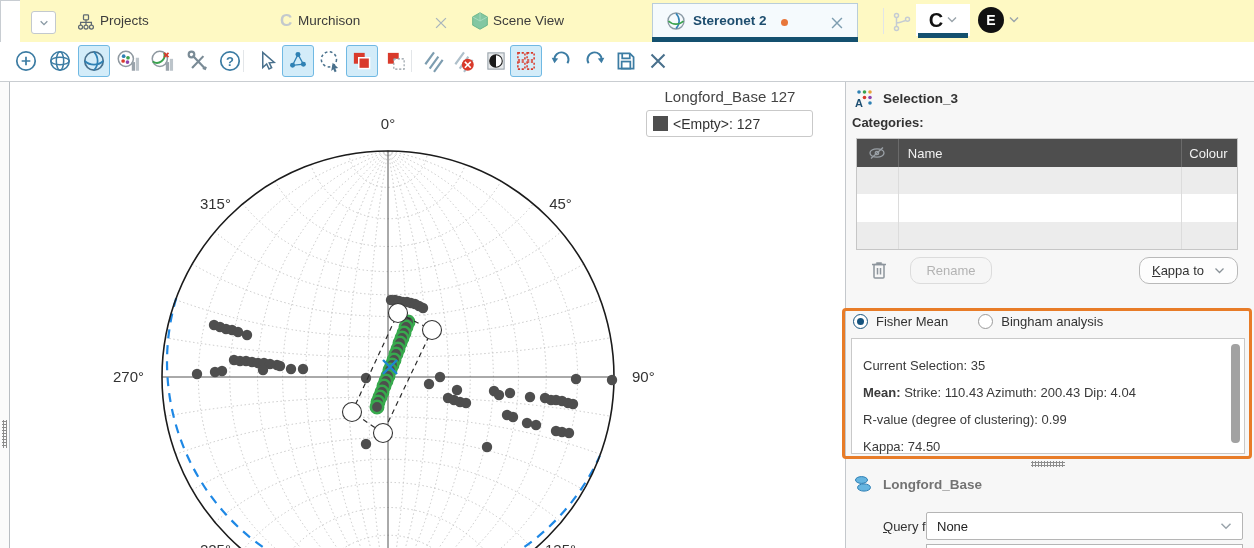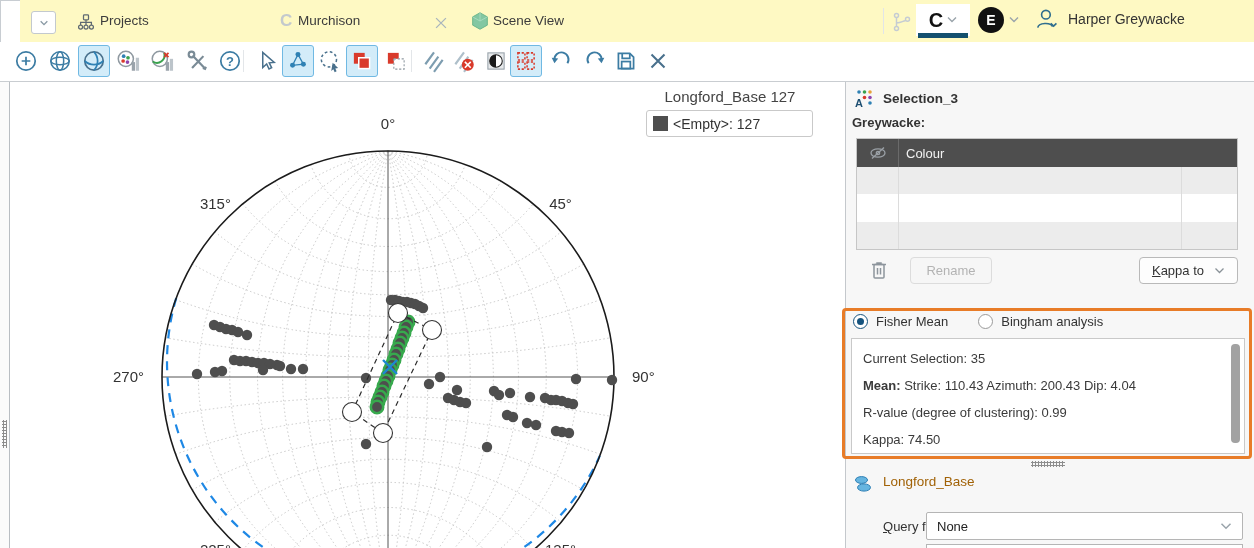--- a/index.html
+++ b/index.html
@@ -71,38 +71,38 @@
   .thead { display:flex; height:28px; background:#4e4e4e; color:#f2f2f2; align-items:center; }
   .th { padding-left:9px; border-right:1px solid #6a6a6a; height:100%; display:flex; align-items:center; }
   .th-eye { width:42px; justify-content:center; padding-left:0; }
   .th-name { width:285px; }
   .th-col { width:55px; border-right:none; padding-left:7px; }
   .trow { display:flex; height:27.3px; }
   .trow:nth-child(even) { background:#ececec; }
   .td { border-right:1px solid #dcdcdc; height:100%; }
   .td-eye { width:42px; } .td-name { width:285px; } .td-col { width:55px; border-right:none; }
   .trash-btn { position:absolute; left:20px; top:174px; width:26px; height:27px; display:flex; align-items:center; justify-content:center; }
-  .btn { position:absolute; height:27px; border-radius:4px; display:flex; align-items:center; justify-content:center; font-size:13px; }
+  .btn { position:absolute; height:27px; border-radius:10px; display:flex; align-items:center; justify-content:center; font-size:13px; }
   .rename-btn { left:64px; top:175px; width:82px; background:#f6f6f6; border:1px solid #dcdcdc; color:#b3b3b3; }
   .assign-btn { left:293px; top:175px; width:99px; background:#fdfdfd; border:1px solid #b9b9b9; color:#333; gap:10px; }
   .accel::first-letter { text-decoration:underline; }
   .radio-row { position:absolute; top:232px; left:7px; display:flex; align-items:center; gap:8px; }
   .radio { width:15px; height:15px; border-radius:50%; border:1.5px solid #9a9a9a; background:#fff; position:relative; flex:0 0 15px; }
   .radio.checked { border-color:#15537e; }
   .radio.checked::after { content:""; position:absolute; left:2.5px; top:2.5px; width:7px; height:7px;
     border-radius:50%; background:#15537e; }
   .radio-label { color:#333; margin-right:22px; }
   .stats-box { position:absolute; left:5px; top:256px; width:394px; height:116px; background:#fff;
-    border:1px solid #c9c9c9; padding:9px 24px 0 11px; }
+    border:1px solid #c9c9c9; padding:16px 24px 0 11px; }
   .stat-line { height:27px; line-height:22px; color:#3a3a3a; white-space:nowrap; }
   .scroll-thumb { position:absolute; right:4px; top:5px; width:9px; height:99px; border-radius:4px; background:#a2a2a2; }
   .hgrip { position:absolute; left:185px; top:379px; width:34px; height:6px;
     background-image:radial-gradient(#8d8d8d 1px, transparent 1.1px); background-size:3px 3px; }
-  .lf-head { position:absolute; left:7px; top:392px; display:flex; align-items:flex-start; gap:10px;
-    font-size:13.5px; font-weight:normal; color:#a16207; }
+  .lf-head { position:absolute; left:7px; top:392px; display:flex; align-items:center; gap:10px;
+    font-size:13.5px; font-weight:bold; color:#737373; }
   .qf-label { position:absolute; left:6px; top:437px; color:#333;margin-left:31px; }
   .combo { position:absolute; left:80px; top:430px; width:317px; height:28px; background:#fff;
     border:1px solid #b5b5b5; border-radius:2px; display:flex; align-items:center; padding:0 10px; justify-content:space-between; }
   .combo-val { color:#222; }
   .partial-box { position:absolute; left:80px; top:462px; width:317px; height:10px; background:#fff;
     border:1px solid #b5b5b5; border-bottom:none; }
 
   .orange-frame { position:absolute; left:842px; top:308px; width:410px; height:151px;
     border:3.5px solid #e87c28; border-radius:4px; pointer-events:none; z-index:9; }
 </style>
@@ -140,20 +140,35 @@
   </div>
 
   <div class="tb-ico" style="left:449px;top:9px">
     <svg width="22" height="24" viewBox="0 0 24 24">
         <polygon points="12,3 20,7.5 20,16.5 12,21 4,16.5 4,7.5" fill="#83c7a2" stroke="#66b388"></polygon>
         <path d="M12 3v9M4 7.5l8 4.5M20 7.5l-8 4.5" stroke="#a8dbc0" fill="none"></path>
       </svg>
   </div>
   <div class="tb-label" style="left:473px">Scene View</div>
 
+  <div class="snet-tab">
+    <svg style="position:absolute;left:13px;top:7px" width="20" height="20" viewBox="0 0 20 20" fill="none">
+        <circle cx="10" cy="10" r="8" stroke="#8a9aa5" stroke-width="1.4"></circle>
+        <path d="M10 2.5a10.5 10.5 0 0 1 0 15" stroke="#2f81b4" stroke-width="1.6"></path>
+        <path d="M2.5 10a10.5 10.5 0 0 0 15 0" stroke="#3aa24e" stroke-width="1.6"></path>
+      </svg>
+    <span class="snet-label">Stereonet 2</span>
+    <span class="mod-dot"></span>
+    <span class="tab-close" style="left:178px;top:11px">
+      <svg width="12" height="12" viewBox="0 0 11 11">
+          <path d="M1 1l9 9M10 1l-9 9" stroke="#7d9db0" stroke-width="1.3"></path>
+        </svg>
+    </span>
+    <div class="underline"></div>
+  </div>
 
   <div class="tb-divider"></div>
   <div class="tb-ico" style="left:871px">
     <svg width="22" height="22" viewBox="0 0 24 24" fill="none" stroke="#c5ccd3" stroke-width="1.6">
         <circle cx="6" cy="5" r="2.2"></circle>
         <circle cx="6" cy="19" r="2.2"></circle>
         <circle cx="18" cy="9" r="2.2"></circle>
         <path d="M6 7.2v9.6M6 13c6 0 6-2 9.8-2.4"></path>
       </svg>
   </div>
@@ -166,28 +181,20 @@
     <div class="bar"></div>
   </div>
 
   <div class="e-btn">
     <span class="e-circle">E</span>
     <svg width="10" height="8" viewBox="0 0 10 8">
         <path d="M1 1.5l4 4 4-4" fill="none" stroke="#9aa4ab" stroke-width="1.4"></path>
       </svg>
   </div>
 
-  <div class="user">
-    <svg width="26" height="26" viewBox="0 0 24 24" fill="none" stroke="#2f6e8e" stroke-width="1.5">
-        <circle cx="11" cy="8" r="4"></circle>
-        <path d="M3.5 20c.5-5 12.5-5 13.5-1"></path>
-        <path d="M15.5 16l2.6 2.6 2.6-2.6"></path>
-      </svg>
-    <span class="user-name">Harper Greywacke</span>
-  </div>
 </div>
 
 <div class="toolbar">
   <div class="tbtn" style="left:10px">
       <svg width="26" height="26" viewBox="0 0 24 24" fill="none" stroke="#3c7ca3" stroke-width="1.6">
         <circle cx="12" cy="12" r="8.5"></circle>
         <path d="M12 8v8M8 12h8"></path>
       </svg>
     </div>
   <div class="tbtn" style="left:44px">
@@ -467,31 +474,32 @@
       <circle cx="5" cy="4" r="1.8" fill="#2f81b4"></circle>
         <circle cx="10.5" cy="4" r="1.8" fill="#3aa24e"></circle>
         <circle cx="16" cy="4" r="1.8" fill="#e8a13a"></circle>
       <circle cx="10.5" cy="9.5" r="1.8" fill="#d93a2b"></circle>
         <circle cx="16" cy="9.5" r="1.8" fill="#8e44ad"></circle>
         <circle cx="16" cy="15" r="1.8" fill="#2f81b4"></circle>
       <text x="1" y="19" font-size="11" font-weight="bold" fill="#1d4f72">A</text>
     </svg>
     <span>Selection_3</span>
   </div>
-  <div class="cat-label">Greywacke:</div>
+  <div class="cat-label">Categories:</div>
 
   <div class="cat-table">
     <div class="thead">
       <div class="th th-eye">
         <svg width="18" height="18" viewBox="0 0 18 18" fill="none" stroke="#9aa0a6" stroke-width="1.3">
             <ellipse cx="9" cy="9" rx="7" ry="4.2"></ellipse>
             <circle cx="9" cy="9" r="1.7"></circle>
             <path d="M3 14.5L15 3.5"></path>
           </svg>
       </div>
+      <div class="th th-name">Name</div>
       <div class="th th-col">Colour</div>
     </div>
     <div class="trow">
         <div class="td td-eye"></div>
         <div class="td td-name"></div>
         <div class="td td-col"></div>
       </div>
     <div class="trow">
         <div class="td td-eye"></div>
         <div class="td td-name"></div>

